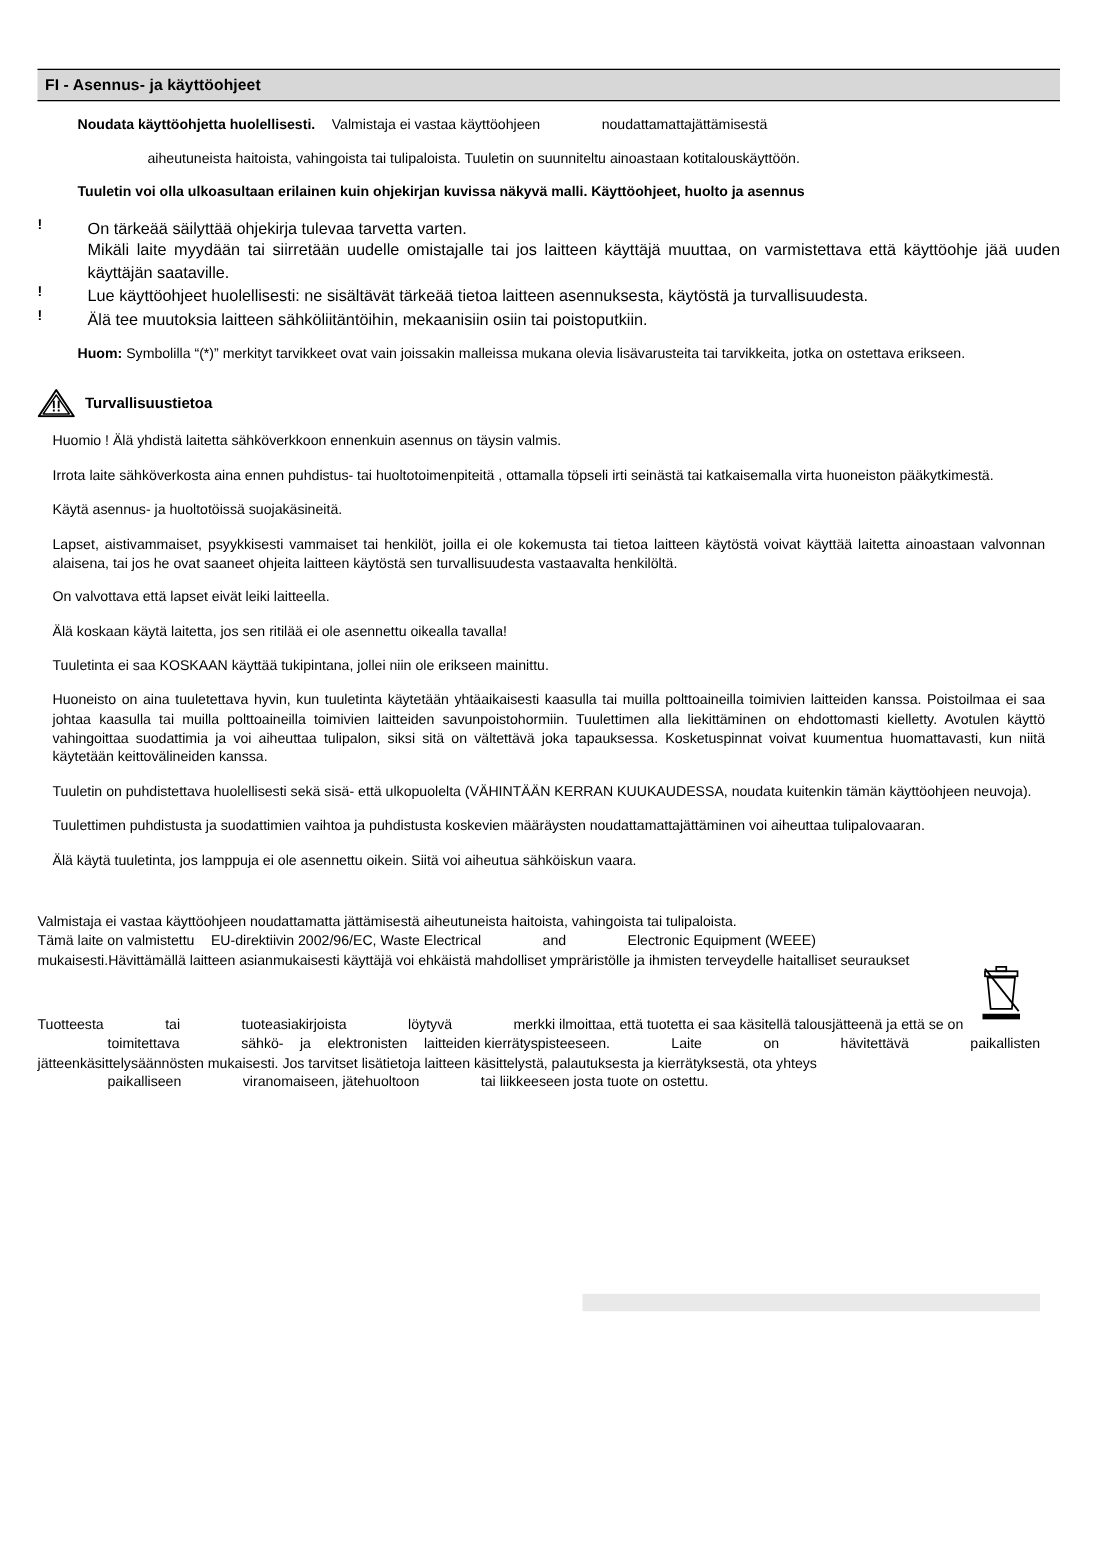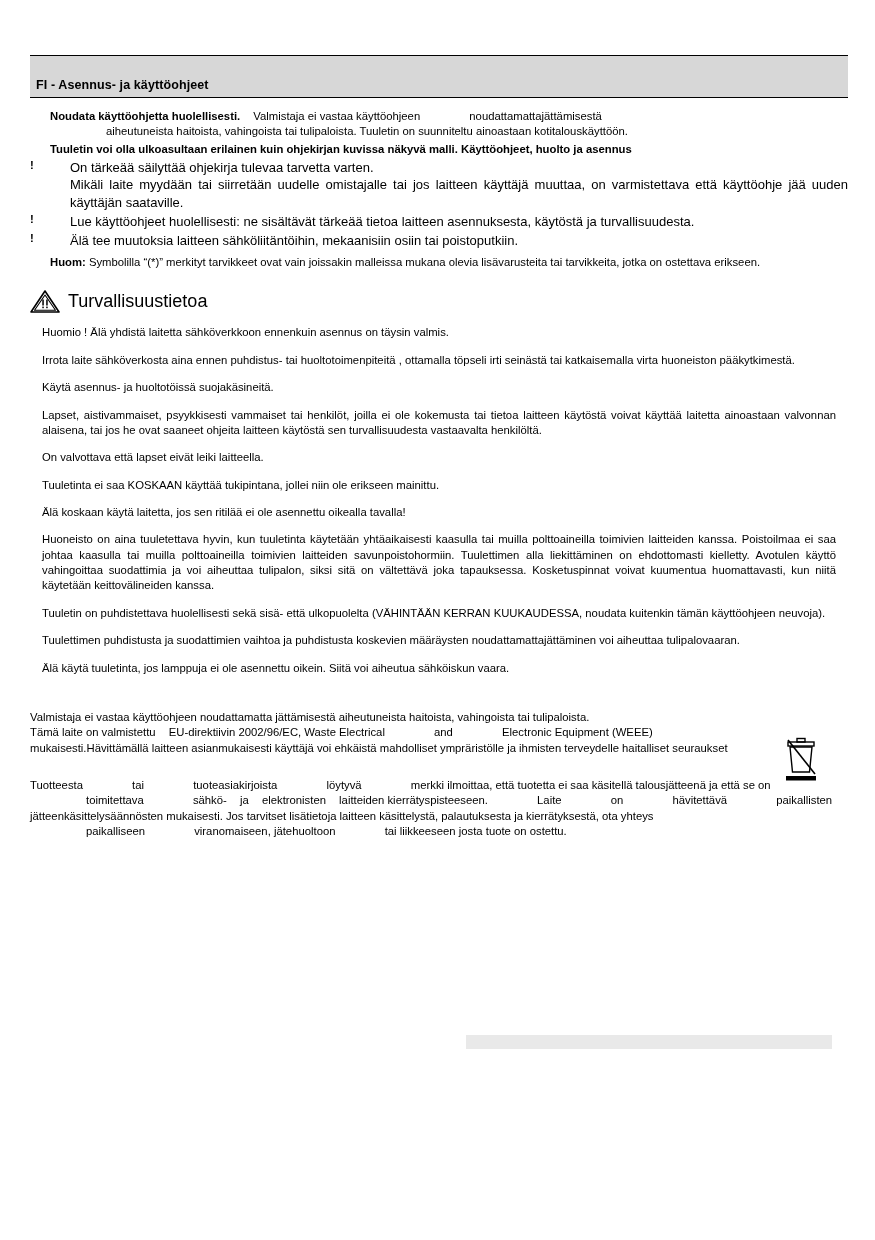--- a/index.html
+++ b/index.html
@@ -24,32 +24,32 @@
   .content {
     position: absolute;
     left: 30px;
     top: 55px;
     width: 818px;
   }
   .title-bar {
     border-top: 1px solid #000;
     border-bottom: 1px solid #000;
     background: #d7d7d7;
-    padding: 22px 6px 5px 6px;
+    padding: 5px 6px 5px 6px;
     font-size: 12.5px;
     font-weight: bold;
     letter-spacing: 0.1px;
   }
   .block {
     font-size: 11.3px;
     line-height: 1.33;
     text-align: justify;
   }
   .p {
-    margin: 0;
+    margin: 12px;
     text-align: justify;
     padding-left: 20px;
   }
   .mt10 { margin-top: 11px; }
   .mt6 { margin-top: 6px; }
   .mt4 { margin-top: 3px; }
   .b { font-weight: bold; }
   .gap-s { display: inline-block; width: 46px; }
   .gap-xs { display: inline-block; width: 10px; }
   .indent { display: inline-block; width: 56px; }
@@ -79,41 +79,41 @@
     margin-top: 19px;
     margin-bottom: 4px;
   }
   .warn-tri {
     width: 30px;
     height: 24px;
     margin-right: 8px;
     flex: 0 0 auto;
   }
   .safety-title {
-    font-size: 18px;
-    font-weight: normal;
+    font-size: 12px;
+    font-weight: bold;
   }
   .safety-body p {
     margin: 12px;
     font-size: 11.3px;
     line-height: 1.36;
     text-align: justify;
   }
   .tail {
     margin-top: 34px;
   }
   .tail p {
     margin: 0;
     font-size: 11.3px;
     line-height: 1.36;
     text-align: justify;
   }
   .weee-wrap {
     position: relative;
-    margin-top: 22px;
+    margin-top: 36px;
   }
   .weee-icon {
     position: absolute;
     right: 24px;
     top: -44px;
     width: 46px;
     height: 52px;
   }
   .grey-strip {
     position: absolute;
@@ -183,22 +183,22 @@
       </svg>
       <span class="safety-title">Turvallisuustietoa</span>
     </div>
 
     <div class="safety-body">
       <p>Huomio ! Älä yhdistä laitetta sähköverkkoon ennenkuin asennus on täysin valmis.</p>
       <p>Irrota laite sähköverkosta aina ennen puhdistus- tai huoltotoimenpiteitä , ottamalla töpseli irti seinästä tai katkaisemalla virta huoneiston pääkytkimestä.</p>
       <p>Käytä asennus- ja huoltotöissä suojakäsineitä.</p>
       <p>Lapset, aistivammaiset, psyykkisesti vammaiset tai henkilöt, joilla ei ole kokemusta tai tietoa laitteen käytöstä voivat käyttää laitetta ainoastaan valvonnan alaisena, tai jos he ovat saaneet ohjeita laitteen käytöstä sen turvallisuudesta vastaavalta henkilöltä.</p>
       <p>On valvottava että lapset eivät leiki laitteella.</p>
+      <p>Älä koskaan käytä laitetta, jos sen ritilää ei ole asennettu oikealla tavalla!</p>
       <p>Tuuletinta ei saa KOSKAAN käyttää tukipintana, jollei niin ole erikseen mainittu.</p>
-      <p>Älä koskaan käytä laitetta, jos sen ritilää ei ole asennettu oikealla tavalla!</p>
       <p>Huoneisto on aina tuuletettava hyvin, kun tuuletinta käytetään yhtäaikaisesti kaasulla tai muilla polttoaineilla toimivien laitteiden kanssa. Poistoilmaa ei saa johtaa kaasulla tai muilla polttoaineilla toimivien laitteiden savunpoistohormiin. Tuulettimen alla liekittäminen on ehdottomasti kielletty. Avotulen käyttö vahingoittaa suodattimia ja voi aiheuttaa tulipalon, siksi sitä on vältettävä joka tapauksessa. Kosketuspinnat voivat kuumentua huomattavasti, kun niitä käytetään keittovälineiden kanssa.</p>
       <p>Tuuletin on puhdistettava huolellisesti sekä sisä- että ulkopuolelta  (VÄHINTÄÄN KERRAN  KUUKAUDESSA, noudata kuitenkin tämän käyttöohjeen neuvoja).</p>
       <p>Tuulettimen puhdistusta ja suodattimien vaihtoa ja puhdistusta koskevien määräysten noudattamattajättäminen voi aiheuttaa tulipalovaaran.</p>
       <p>Älä käytä tuuletinta, jos lamppuja ei ole asennettu oikein. Siitä voi aiheutua sähköiskun vaara.</p>
     </div>
 
     <div class="tail">
       <p>Valmistaja ei vastaa käyttöohjeen noudattamatta jättämisestä aiheutuneista haitoista, vahingoista tai tulipaloista.</p>
       <p>
         <span>Tämä laite on valmistettu</span>

